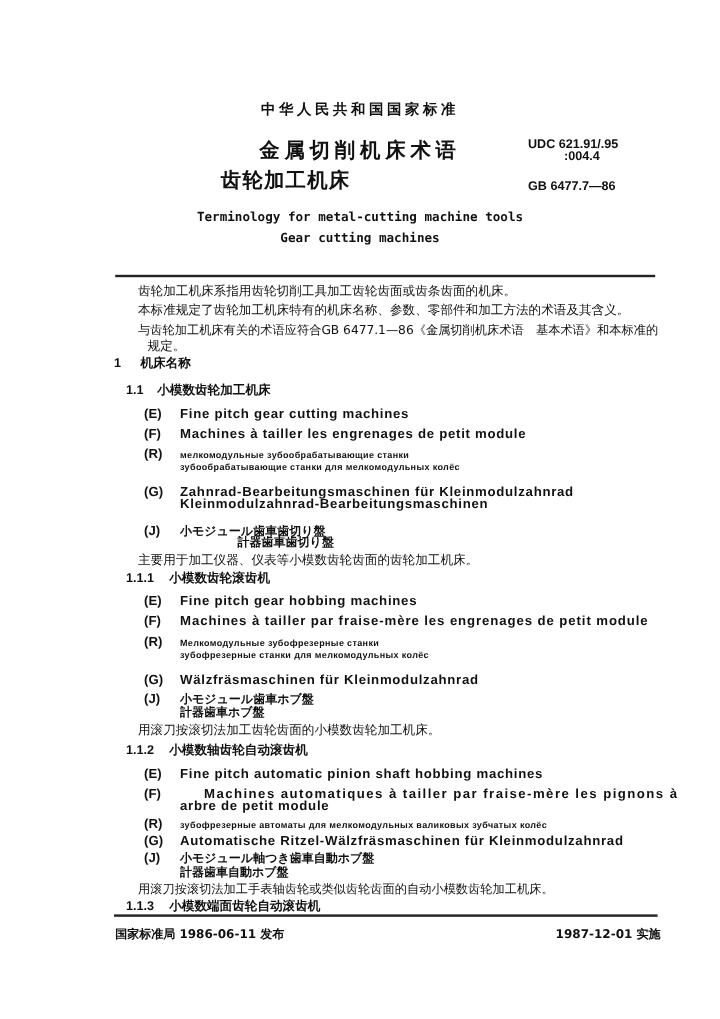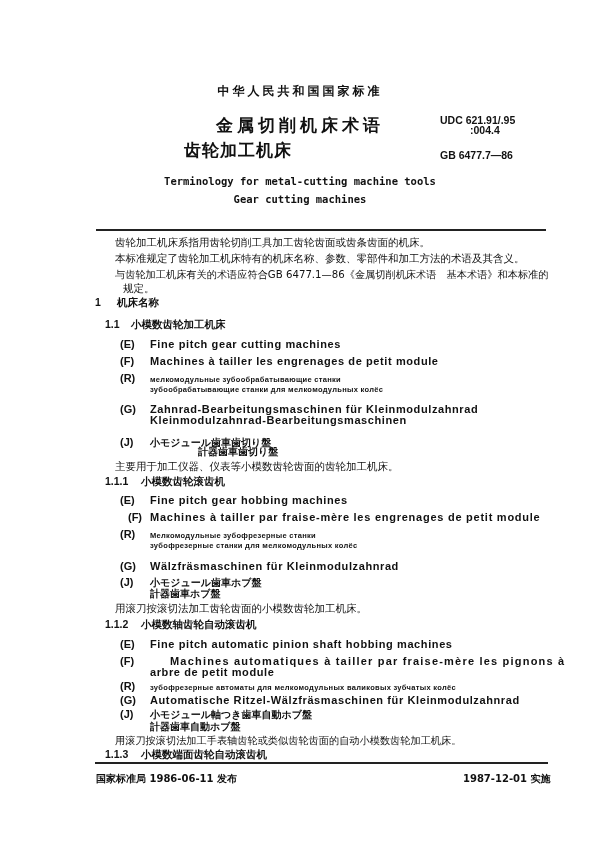--- a/index.html
+++ b/index.html
@@ -64,21 +64,21 @@
 <div class="abs" style="left:120px; top:398px;"><span class="label">(G)</span><span class="term">Zahnrad-Bearbeitungsmaschinen für Kleinmodulzahnrad</span></div>
 <div class="abs term" style="left:150px; top:414px;">Kleinmodulzahnrad-Bearbeitungsmaschinen</div>
 <div class="abs" style="left:120px; top:431px;"><span class="label">(J)</span><span class="jp">小モジュール歯車歯切り盤</span></div>
 <div class="abs jp" style="left:150px; top:445px;padding-left:48px;">計器歯車歯切り盤</div>
 <div class="abs body-text" style="left:115px; top:460px;">主要用于加工仪器、仪表等小模数齿轮齿面的齿轮加工机床。</div>
 
 <div class="abs heading" style="left:105px; top:475px;">
   <span class="num" style="width:36px;">1.1.1</span><span>小模数齿轮滚齿机</span>
 </div>
 <div class="abs" style="left:120px; top:489px;"><span class="label">(E)</span><span class="term">Fine pitch gear hobbing machines</span></div>
-<div class="abs" style="left:120px; top:506px;text-align:center;"><span class="label">(F)</span><span class="term" style="letter-spacing:0.75px;">Machines à tailler par fraise-mère les engrenages de petit module</span></div>
+<div class="abs" style="left:120px; top:506px;"><span class="label">(F)</span><span class="term" style="letter-spacing:0.75px;">Machines à tailler par fraise-mère les engrenages de petit module</span></div>
 <div class="abs" style="left:120px; top:523px;"><span class="label">(R)</span><span class="term-small">Мелкомодульные зубофрезерные станки</span></div>
 <div class="abs term-small" style="left:150px; top:541px;">зубофрезерные станки для мелкомодульных колёс</div>
 <div class="abs" style="left:120px; top:555px;"><span class="label">(G)</span><span class="term">Wälzfräsmaschinen für Kleinmodulzahnrad</span></div>
 <div class="abs" style="left:120px; top:571px;"><span class="label">(J)</span><span class="jp">小モジュール歯車ホブ盤</span></div>
 <div class="abs jp" style="left:150px; top:587px;">計器歯車ホブ盤</div>
 <div class="abs body-text" style="left:115px; top:602px;">用滚刀按滚切法加工齿轮齿面的小模数齿轮加工机床。</div>
 
 <div class="abs heading" style="left:105px; top:618px;">
   <span class="num" style="width:36px;">1.1.2</span><span>小模数轴齿轮自动滚齿机</span>
 </div>

